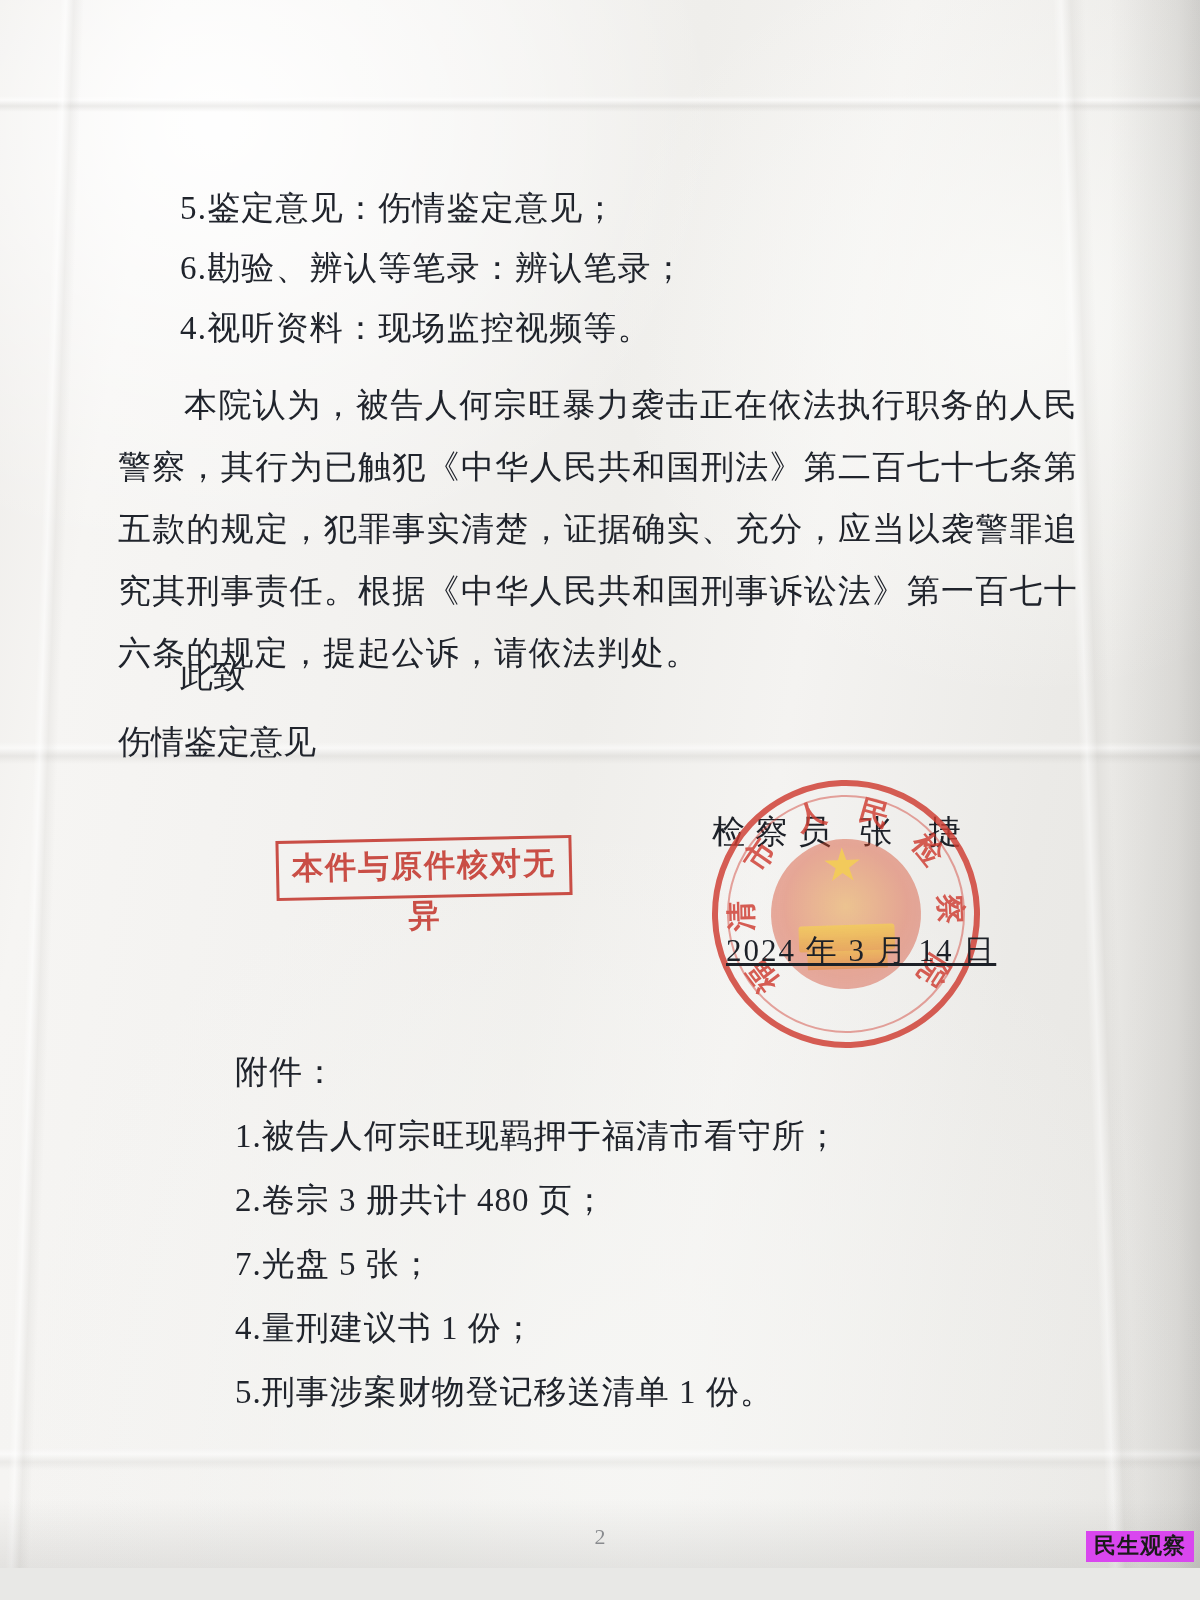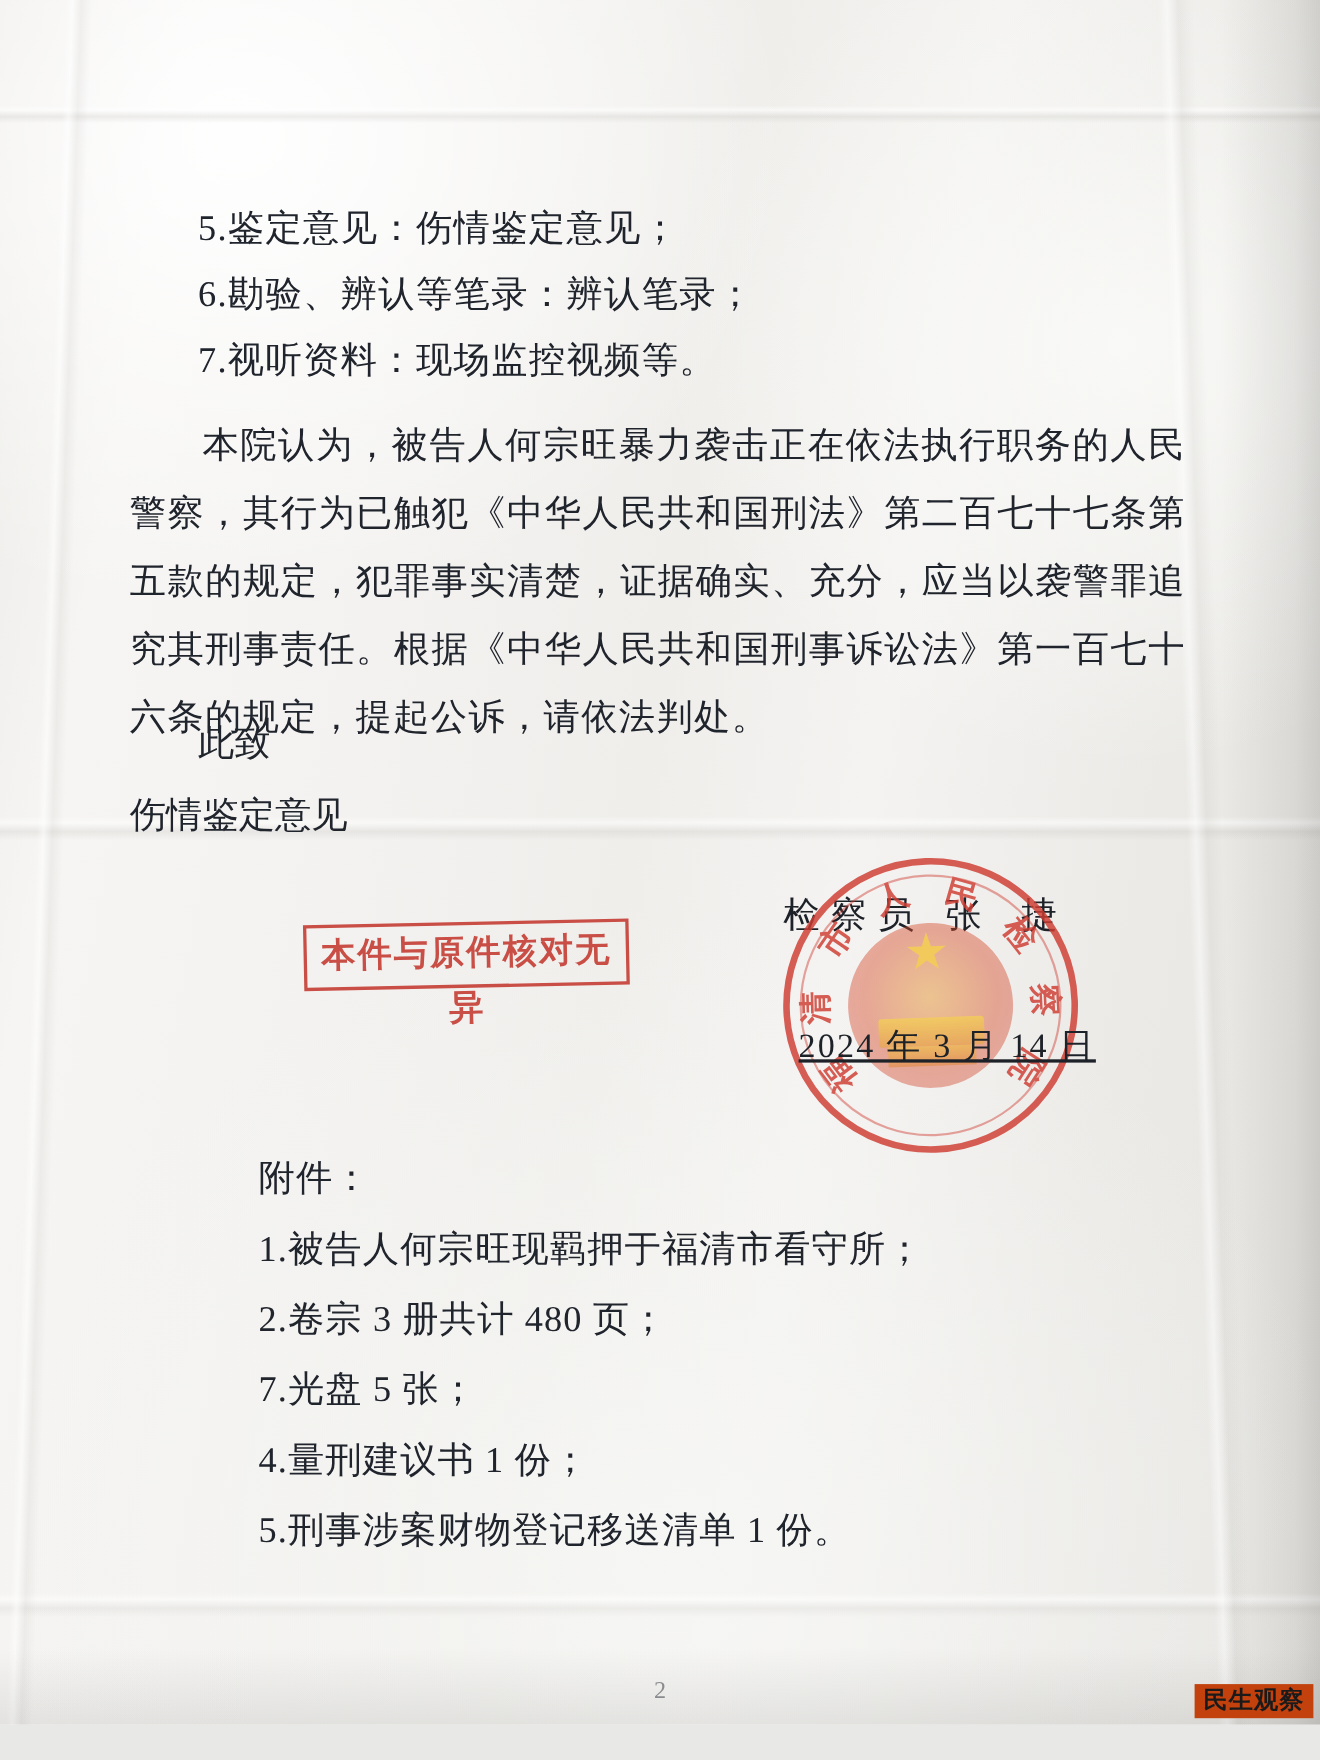--- a/index.html
+++ b/index.html
@@ -245,21 +245,21 @@
     color: #3a3e46;
     font-size: 22px;
     opacity: 0.55;
   }
 
   
   .watermark {
     position: absolute;
     right: 6px;
     bottom: 6px;
-    background: #c2410c;
+    background: #d946ef;
     color: #1a1a1a;
     font-family: "Liberation Sans", sans-serif;
     font-size: 22px;
     font-weight: 700;
     letter-spacing: 1px;
     padding: 4px 8px 5px 8px;
     line-height: 1;
   }
 </style>
 </head>
@@ -269,21 +269,21 @@
 
   <div class="paper-base"></div>
   <div class="crease c1"></div>
   <div class="crease c2"></div>
   <div class="shadow-right"></div>
   <div class="shadow-bottom"></div>
 
   <div class="doc-body">
     <p class="para indent-1">5.鉴定意见：伤情鉴定意见；</p>
     <p class="para indent-1">6.勘验、辨认等笔录：辨认笔录；</p>
-    <p class="para indent-1">7.视听资料：现场监控视频等。</p>
+    <p class="para indent-1">4.视听资料：现场监控视频等。</p>
     <div class="block-gap-s"></div>
     <p class="para body-para">本院认为，被告人何宗旺暴力袭击正在依法执行职务的人民警察，其行为已触犯《中华人民共和国刑法》第二百七十七条第五款的规定，犯罪事实清楚，证据确实、充分，应当以袭警罪追究其刑事责任。根据《中华人民共和国刑事诉讼法》第一百七十六条的规定，提起公诉，请依法判处。</p>
   </div>
 
   <div class="sign-row">
     <div class="line indent-1">此致</div>
     <div class="line cc-line">伤情鉴定意见</div>
   </div>
 
   <div class="verify-stamp">本件与原件核对无异</div>

